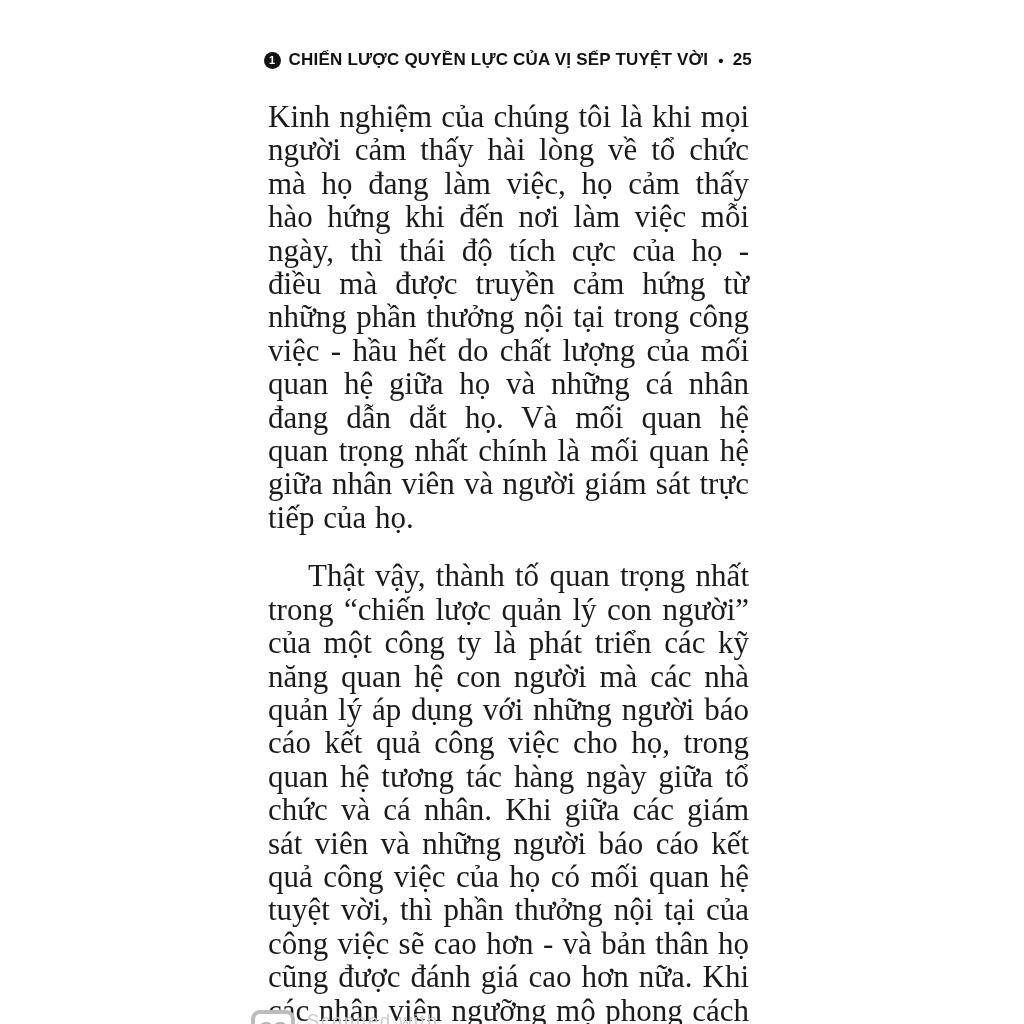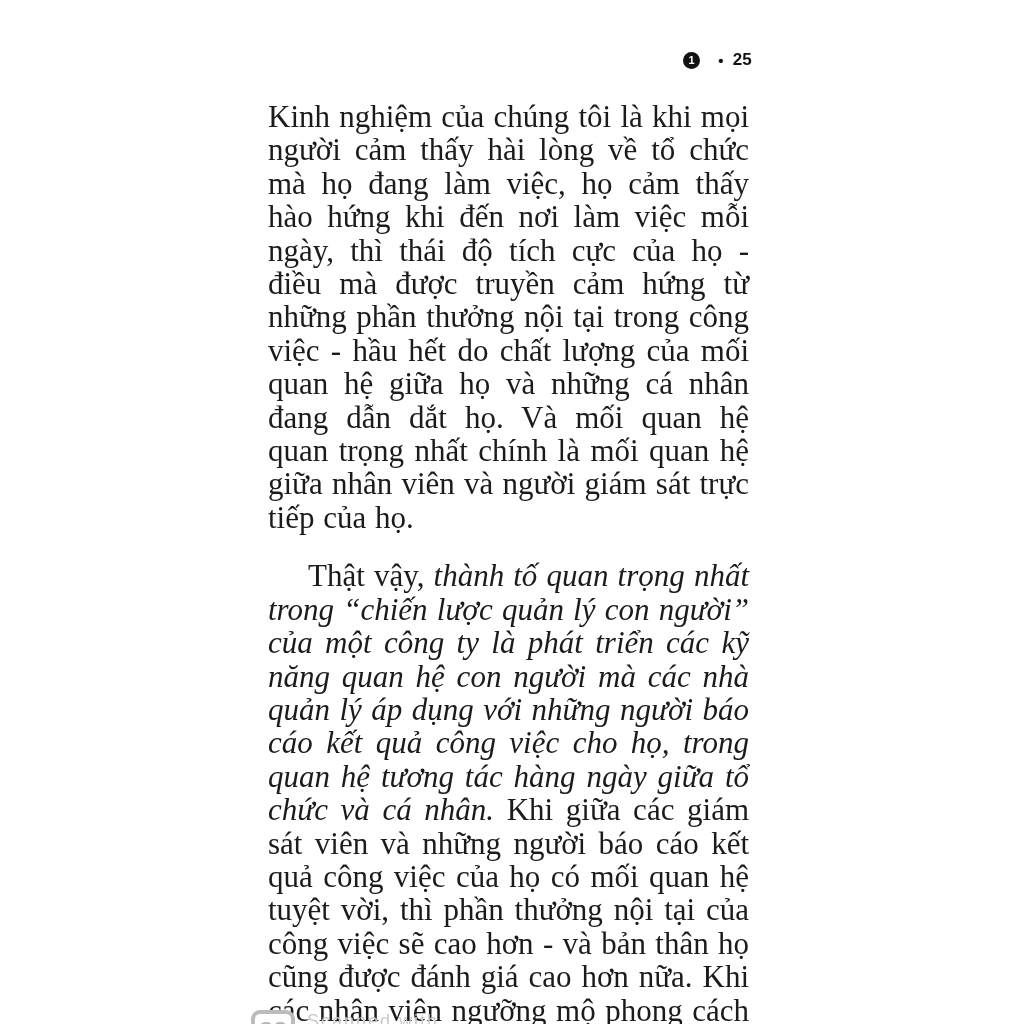--- a/index.html
+++ b/index.html
@@ -65,21 +65,21 @@
     word-spacing: 1px;
   }
   .para {
     margin: 0;
     text-align: justify;
   }
   .para.indent {
     text-indent: 40px;
     margin-top: 25px;
   }
-  .em { font-style: italic; }
+  .em { }
 
   
   .watermark {
     position: absolute;
     left: 251px;
     top: 998px;
     display: flex;
     align-items: flex-end;
   }
   .cs-logo {
@@ -114,20 +114,21 @@
     margin-top: 12px;
   }
 </style>
 </head>
 <body>
 
 <div class="page">
 
   <div class="running-head">
     <span class="chapter-dot">1</span>
+    <span>CHIẾN LƯỢC QUYỀN LỰC CỦA VỊ SẾP TUYỆT VỜI</span>
     <span class="head-sep">•</span>
     <span class="head-page-num">25</span>
   </div>
 
   <div class="body-text">
       <p class="para"><span>Kinh nghiệm của chúng tôi là khi mọi người cảm thấy hài lòng về tổ chức mà họ đang làm việc, họ cảm thấy hào hứng khi đến nơi làm việc mỗi ngày, thì thái độ tích cực của họ - điều mà được truyền cảm hứng từ những phần thưởng nội tại trong công việc - hầu hết do chất lượng của mối quan hệ giữa họ và những cá nhân đang dẫn dắt họ. Và mối quan hệ quan trọng nhất chính là mối quan hệ giữa nhân viên và người giám sát trực tiếp của họ.</span></p>
       <p class="para indent"><span>Thật vậy, </span><span class="em">thành tố quan trọng nhất trong “chiến lược quản lý con người” của một công ty là phát triển các kỹ năng quan hệ con người mà các nhà quản lý áp dụng với những người báo cáo kết quả công việc cho họ, trong quan hệ tương tác hàng ngày giữa tổ chức và cá nhân.</span><span> Khi giữa các giám sát viên và những người báo cáo kết quả công việc của họ có mối quan hệ tuyệt vời, thì phần thưởng nội tại của công việc sẽ cao hơn - và bản thân họ cũng được đánh giá cao hơn nữa. Khi các nhân viên ngưỡng mộ phong cách mà họ đang được lãnh đạo, họ sẽ nhìn nhận mối quan hệ của mình với người giám sát như một mối quan hệ tốt đẹp, tôn trọng lẫn nhau và những cơ hội để phát triển cá nhân và nghề nghiệp. Khi ấy, công việc sẽ trở thành một hoạt động rất sôi nổi, vượt xa so với mục tiêu làm việc chỉ để nhận phần thưởng</span></p>
     </div>
 
   <div class="watermark">

